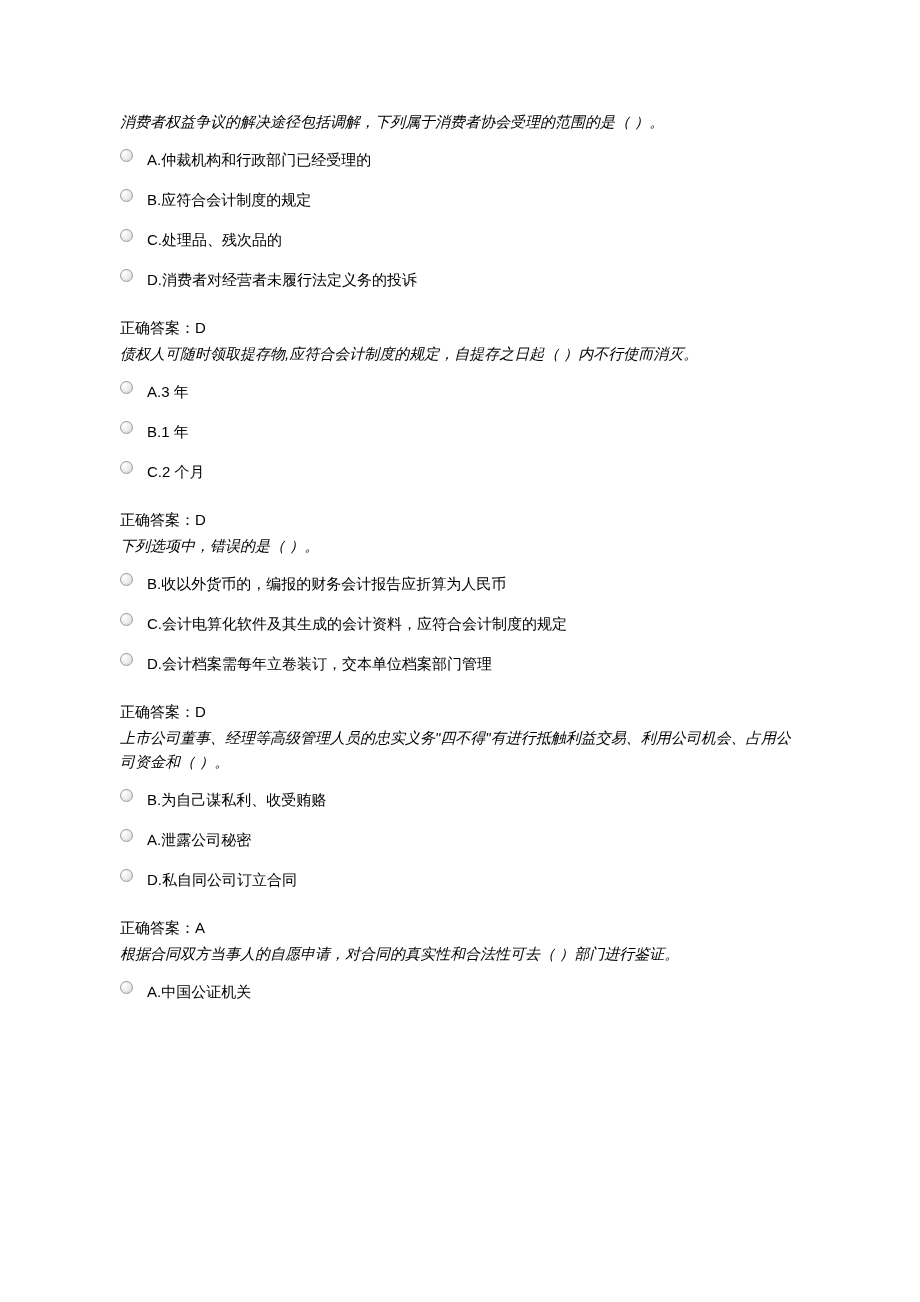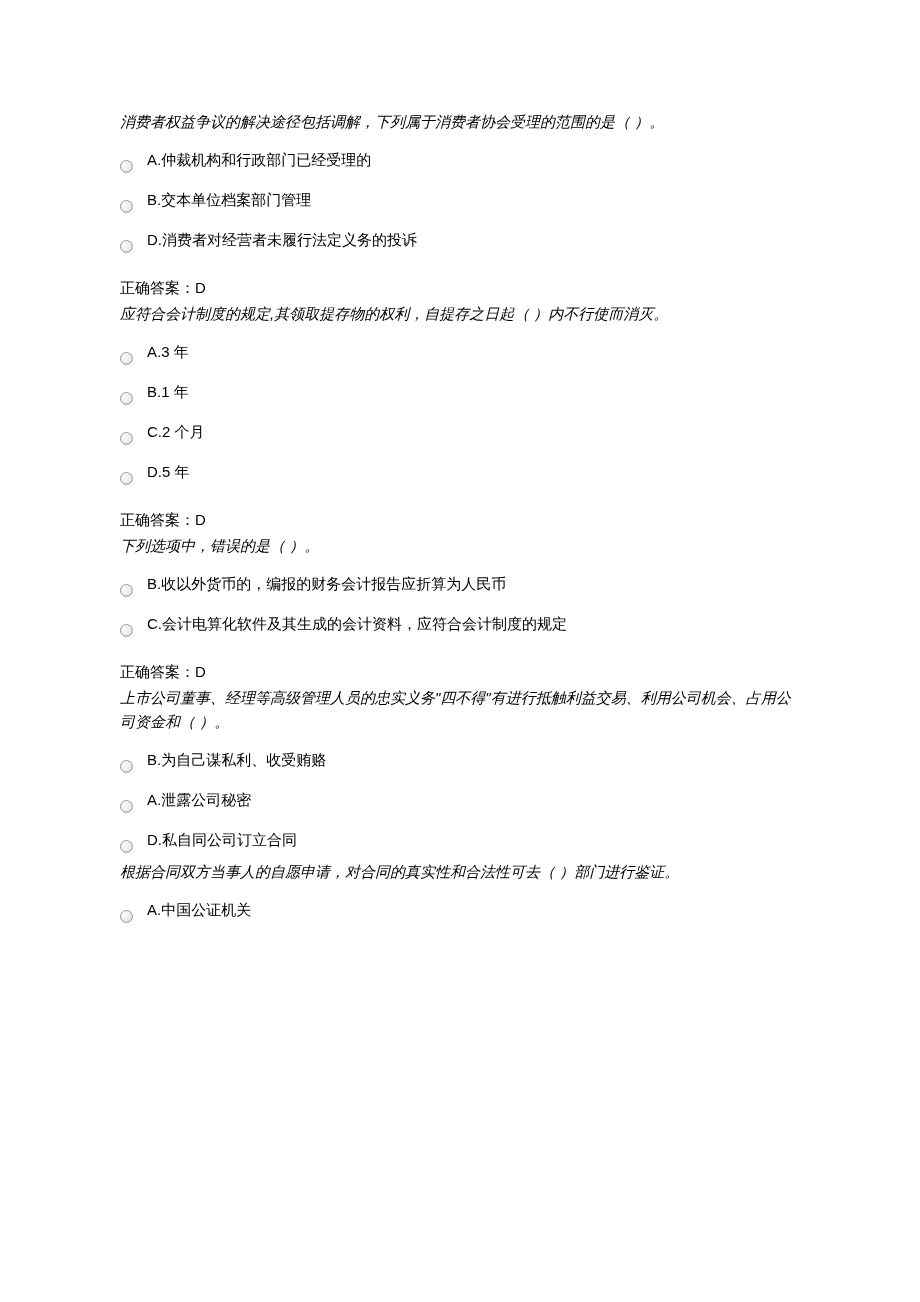--- a/index.html
+++ b/index.html
@@ -18,21 +18,21 @@
     }
     .question-block {
       margin-bottom: 0;
     }
     .question-text {
       margin-bottom: 6px;
       font-style: italic;
     }
     .option-row {
       display: flex;
-      align-items: flex-end;
+      align-items: flex-start;
       padding: 8px 0;
     }
     .radio-icon {
       width: 13px;
       height: 13px;
       border-radius: 50%;
       border: 1px solid #999;
       background: radial-gradient(circle at 30% 30%, #ffffff 0%, #e8e8e8 60%, #d0d0d0 100%);
       margin-right: 14px;
       flex-shrink: 0;
@@ -51,77 +51,82 @@
 <body>
 
 <div class="question-block">
   <div class="question-text">消费者权益争议的解决途径包括调解，下列属于消费者协会受理的范围的是（ ）。</div>
   <div class="option-row">
     <span class="radio-icon"></span>
     <span class="option-text">A.仲裁机构和行政部门已经受理的</span>
   </div>
   <div class="option-row">
     <span class="radio-icon"></span>
-    <span class="option-text">B.交本单位档案部门管理</span>
+    <span class="option-text">B.应符合会计制度的规定</span>
+  </div>
+  <div class="option-row">
+    <span class="radio-icon"></span>
+    <span class="option-text">C.处理品、残次品的</span>
   </div>
   <div class="option-row">
     <span class="radio-icon"></span>
     <span class="option-text">D.消费者对经营者未履行法定义务的投诉</span>
   </div>
   <div class="answer-line">正确答案：D</div>
 </div>
 
 <div class="question-block">
-  <div class="question-text">应符合会计制度的规定,其领取提存物的权利，自提存之日起（ ）内不行使而消灭。</div>
+  <div class="question-text">债权人可随时领取提存物,应符合会计制度的规定，自提存之日起（ ）内不行使而消灭。</div>
   <div class="option-row">
     <span class="radio-icon"></span>
     <span class="option-text">A.3 年</span>
   </div>
   <div class="option-row">
     <span class="radio-icon"></span>
     <span class="option-text">B.1 年</span>
   </div>
   <div class="option-row">
     <span class="radio-icon"></span>
     <span class="option-text">C.2 个月</span>
-  </div>
-  <div class="option-row">
-    <span class="radio-icon"></span>
-    <span class="option-text">D.5 年</span>
   </div>
   <div class="answer-line">正确答案：D</div>
 </div>
 
 <div class="question-block">
   <div class="question-text">下列选项中，错误的是（ ）。</div>
   <div class="option-row">
     <span class="radio-icon"></span>
     <span class="option-text">B.收以外货币的，编报的财务会计报告应折算为人民币</span>
   </div>
   <div class="option-row">
     <span class="radio-icon"></span>
     <span class="option-text">C.会计电算化软件及其生成的会计资料，应符合会计制度的规定</span>
+  </div>
+  <div class="option-row">
+    <span class="radio-icon"></span>
+    <span class="option-text">D.会计档案需每年立卷装订，交本单位档案部门管理</span>
   </div>
   <div class="answer-line">正确答案：D</div>
 </div>
 
 <div class="question-block">
   <div class="question-text">上市公司董事、经理等高级管理人员的忠实义务"四不得"有进行抵触利益交易、利用公司机会、占用公司资金和（ ）。</div>
   <div class="option-row">
     <span class="radio-icon"></span>
     <span class="option-text">B.为自己谋私利、收受贿赂</span>
   </div>
   <div class="option-row">
     <span class="radio-icon"></span>
     <span class="option-text">A.泄露公司秘密</span>
   </div>
   <div class="option-row">
     <span class="radio-icon"></span>
     <span class="option-text">D.私自同公司订立合同</span>
   </div>
+  <div class="answer-line">正确答案：A</div>
 </div>
 
 <div class="question-block">
   <div class="question-text">根据合同双方当事人的自愿申请，对合同的真实性和合法性可去（ ）部门进行鉴证。</div>
   <div class="option-row">
     <span class="radio-icon"></span>
     <span class="option-text">A.中国公证机关</span>
   </div>
 </div>
 

